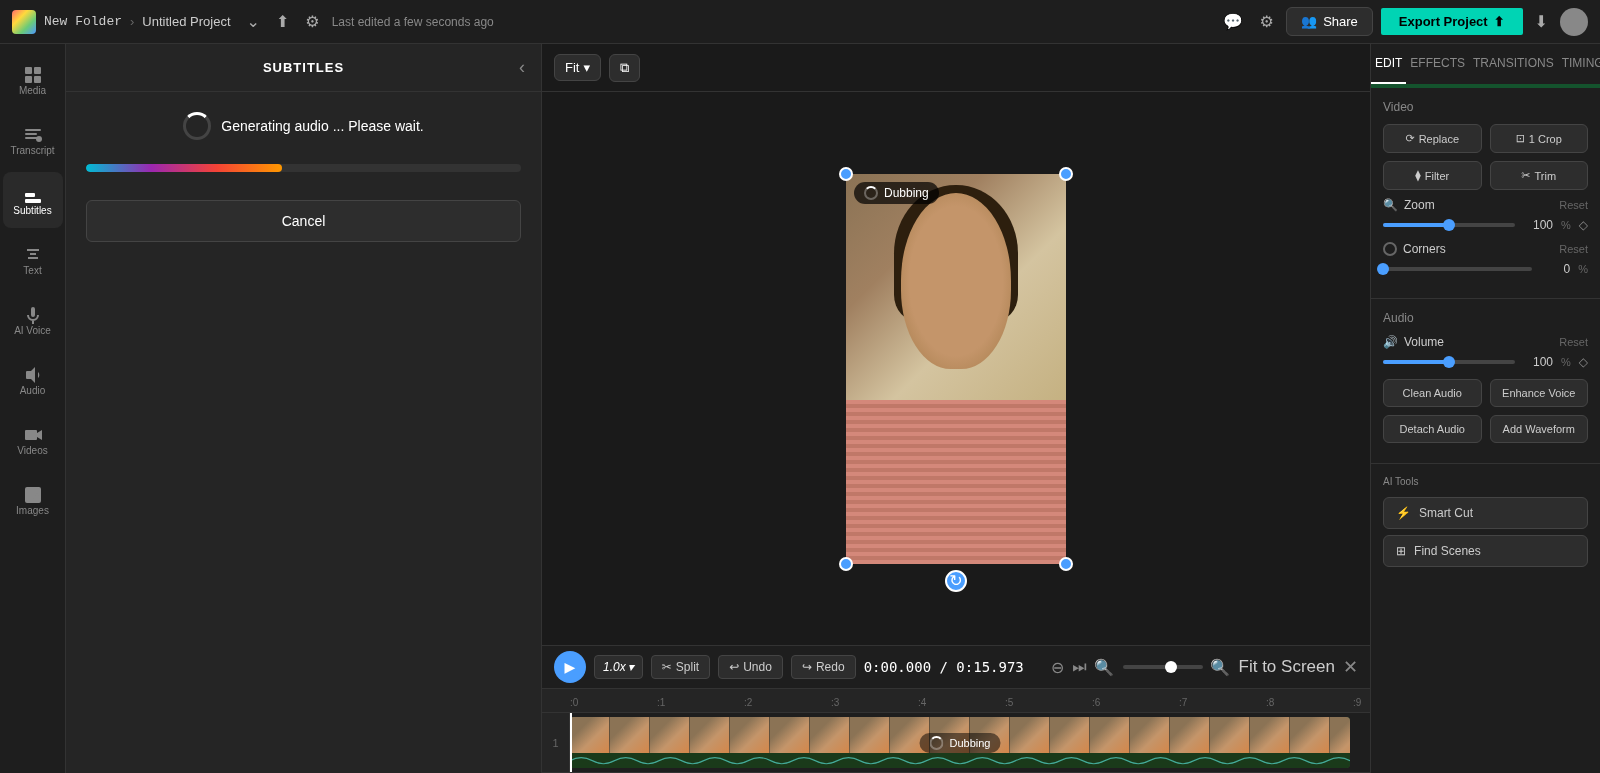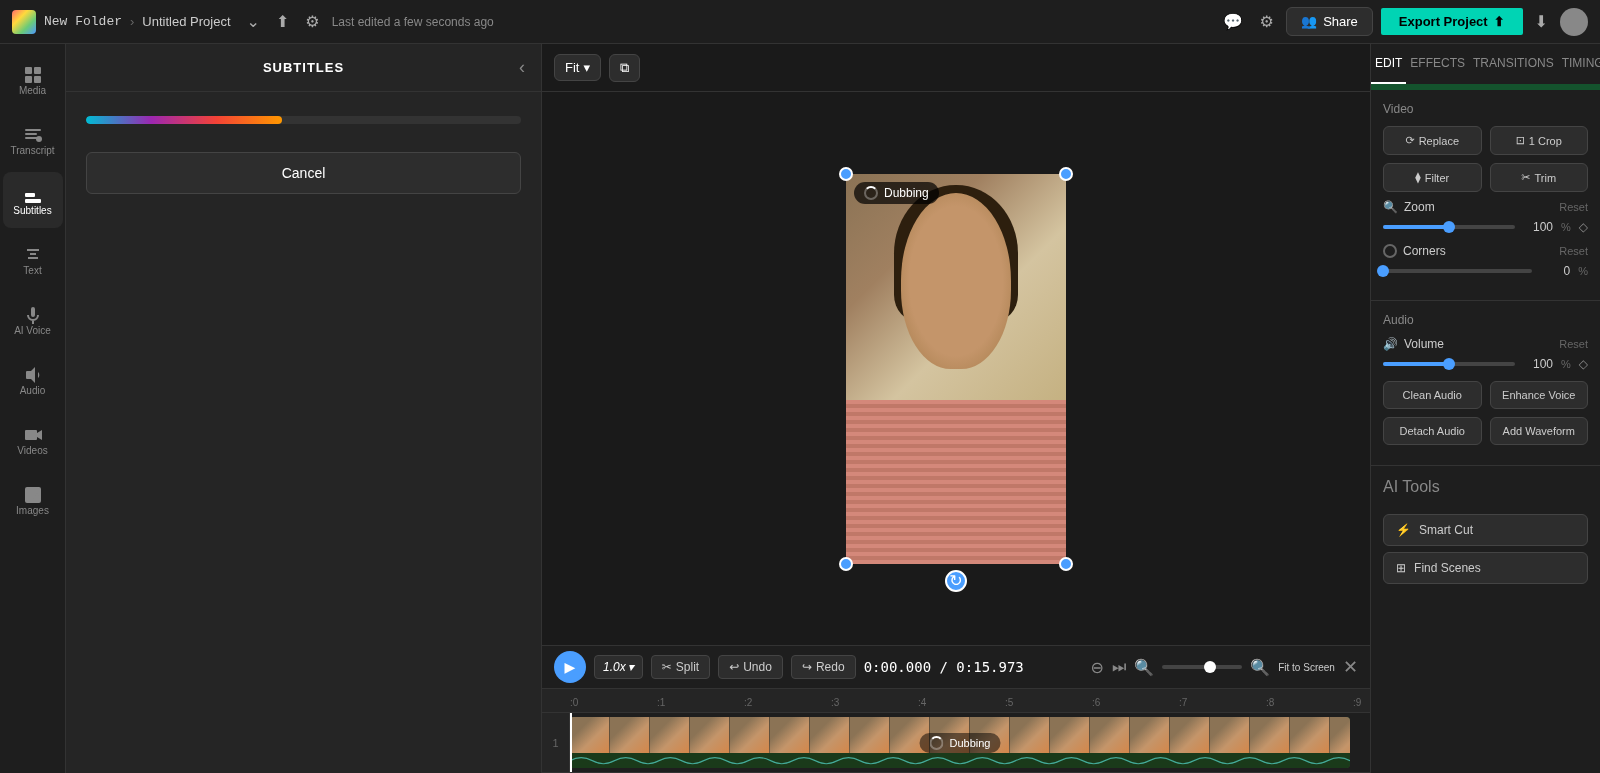--- a/index.html
+++ b/index.html
@@ -72,60 +72,60 @@
     .timeline-controls { height: 44px; background: #1e1e1e; display: flex; align-items: center; padding: 0 12px; gap: 8px; border-top: 1px solid #333; border-bottom: 1px solid #333; }
     .play-btn { width: 32px; height: 32px; background: #4a9eff; border: none; border-radius: 50%; cursor: pointer; display: flex; align-items: center; justify-content: center; color: #fff; font-size: 14px; flex-shrink: 0; }
     .speed-btn { background: #2d2d2d; border: 1px solid #444; color: #fff; padding: 4px 8px; border-radius: 4px; cursor: pointer; font-size: 12px; display: flex; align-items: center; gap: 2px; font-style: italic; }
     .timeline-tool-btn { background: #2d2d2d; border: 1px solid #444; color: #ccc; padding: 4px 10px; border-radius: 4px; cursor: pointer; font-size: 12px; display: flex; align-items: center; gap: 4px; }
     .timeline-center { flex: 1; display: flex; justify-content: flex-start; }
     .timecode { font-size: 14px; color: #fff; font-family: monospace; }
     .timeline-right { display: flex; align-items: center; gap: 8px; }
     .zoom-btn { background: none; border: none; color: #888; cursor: pointer; font-size: 16px; }
     .zoom-slider { width: 80px; height: 4px; background: #444; border-radius: 2px; position: relative; cursor: pointer; }
     .zoom-slider-thumb { position: absolute; top: -4px; left: 60%; width: 12px; height: 12px; background: #fff; border-radius: 50%; transform: translateX(-50%); }
-    .fit-screen-btn { background: none; border: none; color: #ccc; font-size: 10px; cursor: pointer; }
+    .fit-screen-btn { background: none; border: none; color: #ccc; font-size: 17px; cursor: pointer; }
     .close-btn { background: none; border: none; color: #888; cursor: pointer; font-size: 18px; }
 
     
     .timeline { background: #1a1a1a; flex-shrink: 0; }
     .timeline-ruler { height: 24px; background: #252525; border-bottom: 1px solid #333; position: relative; display: flex; align-items: center; padding-left: 28px; overflow: hidden; }
     .timeline-tracks { display: flex; }
     .track-numbers { width: 28px; background: #252525; display: flex; flex-direction: column; border-right: 1px solid #333; }
     .track-num { height: 60px; display: flex; align-items: center; justify-content: center; font-size: 11px; color: #666; border-bottom: 1px solid #333; }
     .tracks-area { flex: 1; position: relative; }
     .video-track { height: 60px; position: relative; background: #1e1e1e; border-bottom: 1px solid #333; }
     .video-clip { position: absolute; top: 4px; bottom: 4px; left: 0; right: 20px; background: linear-gradient(180deg, #4a6741 0%, #3a5a32 50%, #2d4a28 100%); border-radius: 4px; overflow: hidden; display: flex; align-items: center; justify-content: center; }
     .clip-thumbnails { position: absolute; top: 0; left: 0; right: 0; height: 70%; display: flex; overflow: hidden; }
     .clip-thumb { flex: 0 0 40px; height: 100%; background: linear-gradient(135deg, #8b7355 30%, #c4956a 60%, #d4874a 100%); border-right: 1px solid rgba(0,0,0,0.3); }
     .clip-audio-wave { position: absolute; bottom: 0; left: 0; right: 0; height: 30%; background: #1a3a1a; display: flex; align-items: center; overflow: hidden; }
     .clip-dubbing-badge { position: absolute; top: 50%; left: 50%; transform: translate(-50%, -50%); background: rgba(0,0,0,0.5); border-radius: 20px; padding: 3px 10px; display: flex; align-items: center; gap: 6px; font-size: 11px; color: #fff; }
     .timeline-playhead { position: absolute; top: 0; bottom: 0; left: 0; width: 2px; background: #fff; z-index: 10; }
 
     
     .right-panel { width: 230px; background: #1e1e1e; border-left: 1px solid #333; display: flex; flex-direction: column; flex-shrink: 0; overflow-y: auto; }
-    .right-tabs { display: flex; border-bottom: 6px solid #14532d; }
+    .right-tabs { display: flex; border-bottom: 4px solid #14532d; }
     .right-tab { flex: 1; padding: 12px 4px; text-align: center; font-size: 12px; color: #888; cursor: pointer; border-bottom: 2px solid transparent; }
     .right-tab.active { color: #fff; border-bottom-color: #fff; }
     .right-section { padding: 12px; border-bottom: 1px solid #333; }
     .right-section-title { font-size: 12px; color: #888; margin-bottom: 10px; font-weight: 500; }
     .right-btn-row { display: flex; gap: 8px; margin-bottom: 8px; }
     .right-btn { flex: 1; background: #2d2d2d; border: 1px solid #444; color: #ccc; padding: 7px 4px; border-radius: 6px; cursor: pointer; font-size: 11px; display: flex; align-items: center; justify-content: center; gap: 4px; }
     .slider-row { margin-bottom: 10px; }
     .slider-label-row { display: flex; justify-content: space-between; align-items: center; margin-bottom: 6px; }
     .slider-label { font-size: 12px; color: #ccc; display: flex; align-items: center; gap: 6px; }
     .slider-reset { font-size: 11px; color: #666; cursor: pointer; }
     .slider-value-row { display: flex; align-items: center; gap: 8px; }
     .slider-track { flex: 1; height: 4px; background: #444; border-radius: 2px; position: relative; cursor: pointer; }
     .slider-fill { height: 100%; background: #4a9eff; border-radius: 2px; }
     .slider-thumb { position: absolute; top: -4px; width: 12px; height: 12px; background: #4a9eff; border-radius: 50%; transform: translateX(-50%); }
     .slider-value { font-size: 12px; color: #ccc; width: 30px; text-align: right; }
     .slider-unit { font-size: 11px; color: #666; }
     .slider-diamond { color: #888; font-size: 12px; cursor: pointer; }
     .ai-tools-section { padding: 12px; }
-    .ai-tools-title { font-size: 16px; color: #888; margin-bottom: 18px; }
+    .ai-tools-title { font-size: 10px; color: #888; margin-bottom: 10px; }
     .ai-btn { width: 100%; background: #2d2d2d; border: 1px solid #444; color: #ccc; padding: 8px 12px; border-radius: 6px; cursor: pointer; font-size: 12px; display: flex; align-items: center; gap: 8px; margin-bottom: 6px; }
     .corners-circle { width: 14px; height: 14px; border-radius: 50%; border: 2px solid #666; display: inline-block; flex-shrink: 0; }
   </style>
 </head>
 <body>
 
 <div class="topbar">
   <div class="topbar-logo"></div>
   <span class="topbar-folder">New Folder</span>
   <span class="topbar-sep">›</span>
@@ -220,20 +220,24 @@
     </div>
   </div>
 
   <div class="panel">
     <div class="panel-header">
       <span class="panel-title">SUBTITLES</span>
       <button class="panel-close">‹</button>
     </div>
     <div class="panel-content">
       <div class="generating-container">
+        <div class="generating-row">
+          <div class="generating-spinner"></div>
+          <span class="generating-text">Generating audio ... Please wait.</span>
+        </div>
         <div class="progress-bar-container">
           <div class="progress-bar-fill"></div>
         </div>
         <button class="cancel-btn">Cancel</button>
       </div>
     </div>
     <div class="panel-resize-handle"></div>
   </div>
 
   <div class="center">

